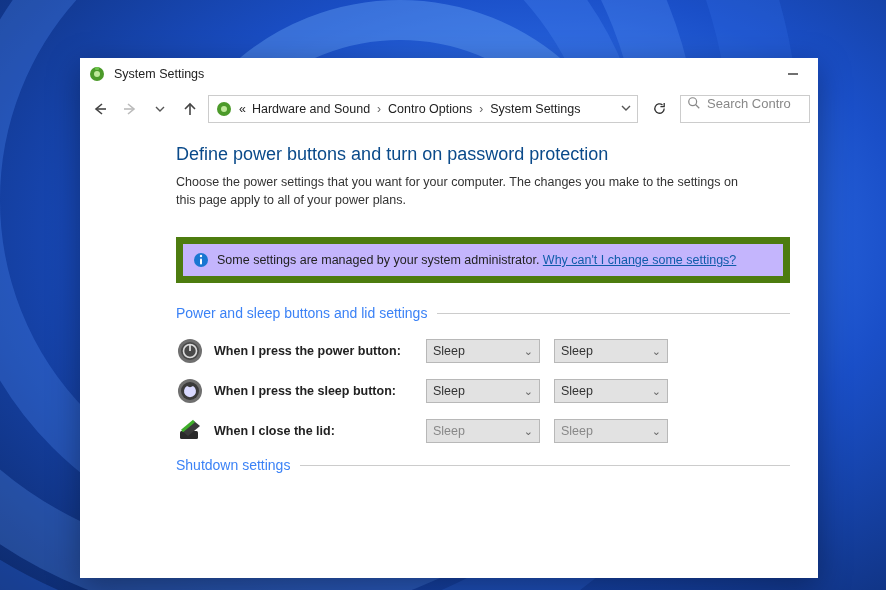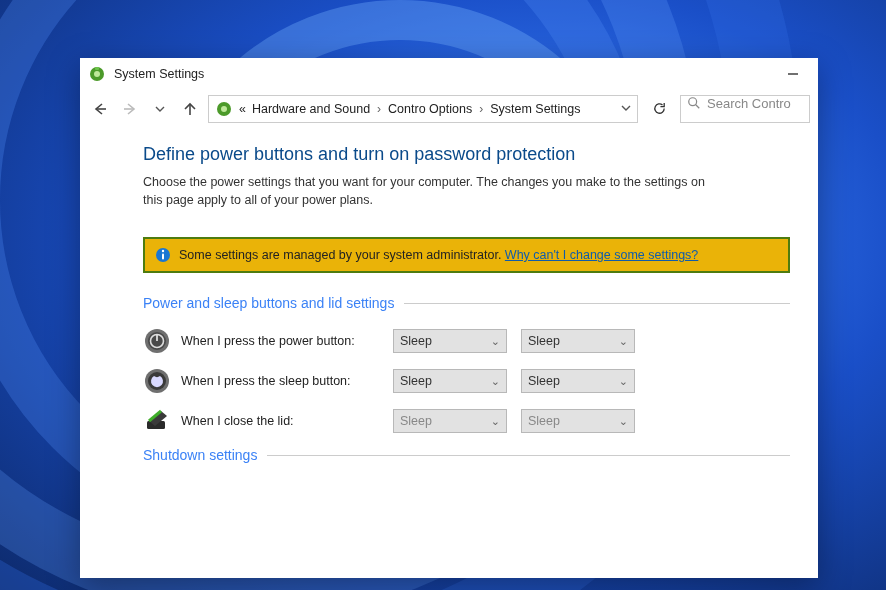--- a/index.html
+++ b/index.html
@@ -33,33 +33,33 @@
 }
 .nav-arrow { width:24px; height:24px; display:flex; align-items:center; justify-content:center; color:#555; }
 .nav-arrow.disabled { color:#b8b8b8; }
 .addr-box { flex:1; height:28px; border:1px solid #ccc; display:flex; align-items:center; padding:0 6px; gap:6px; }
 .addr-icon { width:18px; height:18px; }
 .crumb-sep { color:#666; font-size:12px; margin:0 1px; }
 .crumb { font-size:12.5px; color:#222; }
 .addr-drop { margin-left:auto; color:#555; }
 .refresh-btn { width:30px; height:28px; border:1px solid transparent; display:flex; align-items:center; justify-content:center; color:#333; }
 .search-box { width:130px; height:28px; border:1px solid #ccc; display:flex; padding:0 6px; gap:6px; color:#888; }
-.content { flex:1; overflow:hidden; padding:18px 28px 0 63px; }
+.content { flex:1; overflow:hidden; padding:18px 28px 0 96px; }
 .heading { color:#0a4a8a; font-size:18px; font-weight:400; margin-bottom:8px; }
 .subtext { color:#333; font-size:12.5px; line-height:1.45; margin-bottom:28px; max-width:580px; }
-.notice { background:#eab308; border:2px solid #4d7c0f; padding:8px 10px; display:flex; align-items:center; gap:8px; margin-bottom:22px; }
+.notice { background:#c4b5fd; border:7px solid #4d7c0f; padding:8px 10px; display:flex; align-items:center; gap:8px; margin-bottom:22px; }
 .notice .info-icon { width:16px;height:16px; flex-shrink:0; }
 .notice-text { font-size:12.5px; color:#222; }
 .notice-link { color:#105caa; text-decoration:underline; }
 .section-title { font-size:14px; color:#3b82f6; display:flex; align-items:center; gap:10px; margin-bottom:16px; }
 .section-title .rule { flex:1; height:1px; background:#ccc; }
 .col-headers { display:flex; padding-left:240px; gap:52px; margin-bottom:10px; align-items:center;}
 .col-head { display:flex; align-items:center; gap:8px; font-size:12.5px; color:#222; width:160px; }
 .row { display:flex; align-items:center; margin-bottom:12px; }
-.row-lead { display:flex; align-items:center; gap:10px; width:250px; }
+.row-lead { display:flex; align-items:center; gap:10px; width:250px;font-weight:bold; }
 .row-icon { width:28px; height:28px; flex-shrink:0; }
 .row-label { font-size:12.5px; color:#222; }
 .sel { width:114px; height:24px; background:#e2e2e2; border:1px solid #b8b8b8; display:flex; align-items:center; justify-content:space-between; padding:0 6px; font-size:12.5px; color:#333; margin-right:14px; }
 .sel.disabled { color:#888; }
 .sel .chev { color:#666; font-size:11px; }
 .shutdown-row { display:flex; align-items:center; gap:10px; margin-top:6px; }
 </style>
 </head>
 <body>
 

